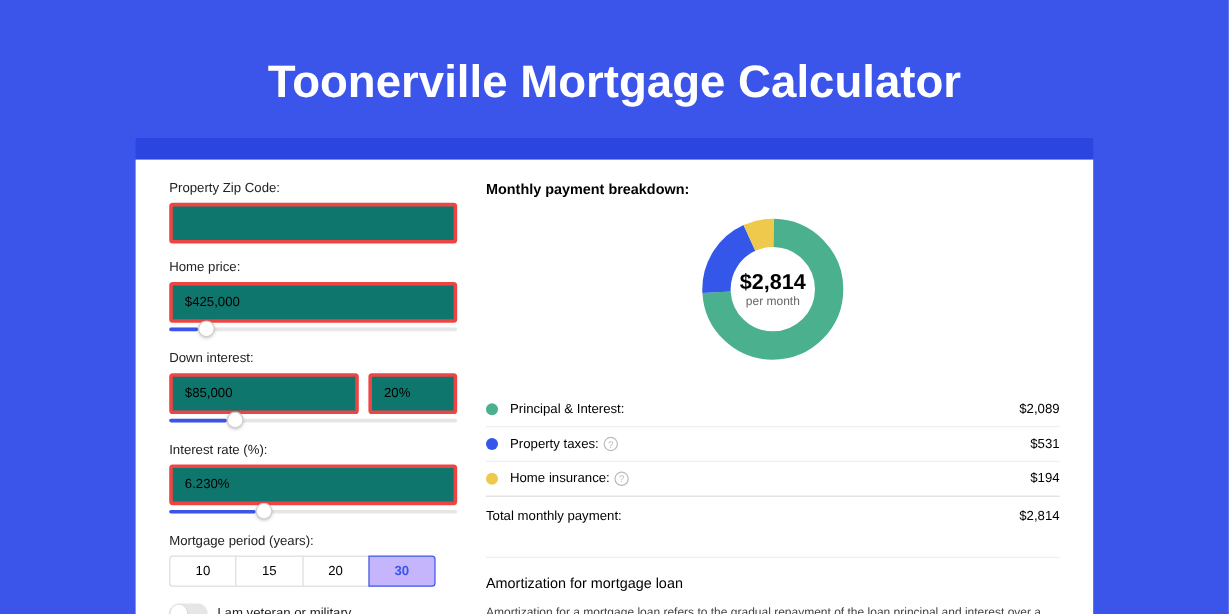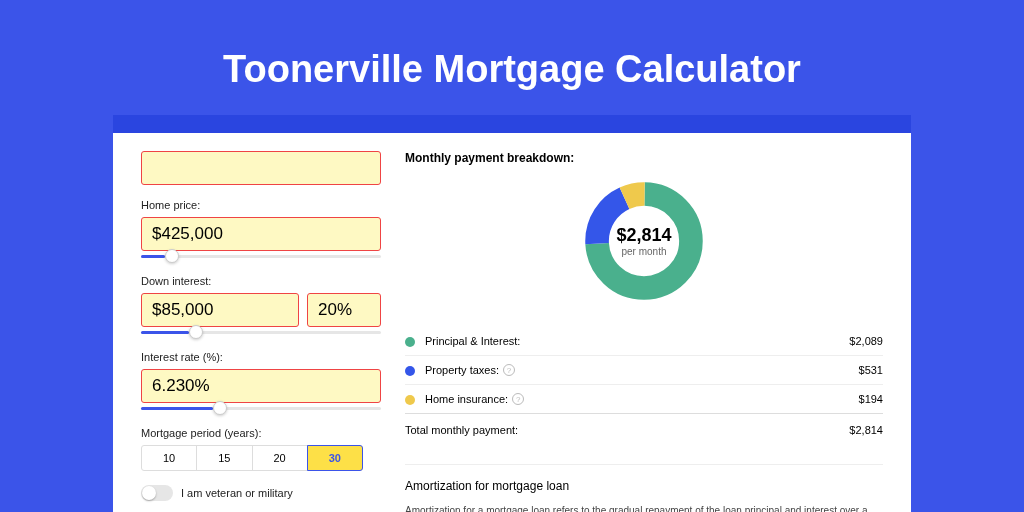--- a/index.html
+++ b/index.html
@@ -4,47 +4,47 @@
 <style>
 *{margin:0;padding:0;box-sizing:border-box;font-family:-apple-system,BlinkMacSystemFont,'Segoe UI',Arial,sans-serif}
 body{width:1024px;height:512px;overflow:hidden;background:#3b54e9}
 .page-title{text-align:center;color:#fff;font-size:38px;font-weight:700;padding:48px 0 24px}
 .card-outer{background:#2a45e0;margin:0 113px;padding:18px 0 0}
 .card{background:#fff;margin:0;padding:18px 28px 0;display:flex;gap:24px}
 .left{flex:0 0 240px}
 .right{flex:1}
 .label{font-size:11px;color:#222;margin:0 0 6px}
 .zip-label{margin-top:0}
-.input{width:100%;height:34px;border:1px solid #ef4444;border-radius:3px;padding:0 10px;font-size:17px;background:#fef9c3}
+.input{width:100%;height:34px;border:3px solid #ef4444;border-radius:3px;padding:0 10px;font-size:11px;background:#0f766e}
 .input-big{height:34px}
 .group{margin-bottom:14px}
 .slider-wrap{position:relative;height:8px;margin-top:2px}
 .slider-track{position:absolute;left:0;right:0;height:3px;background:#e6e6e6;top:2px;border-radius:2px}
 .slider-fill{position:absolute;left:0;height:3px;background:#3b54e9;top:2px;border-radius:2px}
 .slider-thumb{position:absolute;width:14px;height:14px;border-radius:50%;background:#fff;border:1px solid #ccc;top:-4px;box-shadow:0 1px 3px rgba(0,0,0,.2)}
 .dp-row{display:flex;gap:8px}
 .dp-row .input:first-child{flex:1}
 .dp-row .input:last-child{width:74px}
 .periods{display:flex;gap:0}
 .period{padding:6px 21px;font-size:11px;border:1px solid #ddd;background:#fff;cursor:pointer;margin-right:-1px}
 .period:first-child{border-radius:3px 0 0 3px}
 .period:last-child{border-radius:0 3px 3px 0}
-.period.active{background:#fde047;border-color:#3b54e9;color:#3b54e9;font-weight:600;z-index:1;position:relative}
+.period.active{background:#c4b5fd;border-color:#3b54e9;color:#3b54e9;font-weight:600;z-index:1;position:relative}
 .toggle-row{display:flex;align-items:center;gap:8px;margin-top:14px}
 .toggle{width:32px;height:16px;background:#e6e6e6;border-radius:10px;position:relative;cursor:pointer}
 .toggle::after{content:'';position:absolute;width:14px;height:14px;background:#fff;border-radius:50%;top:1px;left:1px;box-shadow:0 1px 2px rgba(0,0,0,.3)}
 .toggle-label{font-size:11px;color:#222}
 .right .sect-title{font-size:12px;font-weight:700;margin-bottom:14px}
 .donut-wrap{display:flex;justify-content:center;margin:10px 0 24px}
 .donut{position:relative;width:124px;height:124px}
 .donut svg{width:124px;height:124px}
 .donut-center{position:absolute;inset:0;display:flex;flex-direction:column;align-items:center;justify-content:center}
 .donut-amt{font-size:18px;font-weight:800}
 .donut-sub{font-size:10px;color:#666}
-.legend-row{display:flex;align-items:flex-end;padding:8px 0;border-bottom:1px solid #eee;font-size:11px}
+.legend-row{display:flex;align-items:center;padding:8px 0;border-bottom:1px solid #eee;font-size:11px}
 .legend-row:last-of-type{border-bottom:1px solid #ddd}
 .total-row{display:flex;align-items:center;padding:10px 0;font-size:11px;font-weight:400}
 .legend-row .sw{width:10px;height:10px;border-radius:50%;margin-right:10px}
 .sw-green{background:#4ab08d}
 .sw-blue{background:#3456e9}
 .sw-yellow{background:#efc94c}
 .legend-label{flex:0 0 auto}
 .help{display:inline-flex;width:12px;height:12px;border:1px solid #bbb;border-radius:50%;font-size:8px;align-items:center;justify-content:center;color:#bbb;margin-left:4px}
 .legend-val{margin-left:auto}
 .amort{border-top:none;margin-top:18px}
@@ -53,20 +53,21 @@
 </style>
 </head>
 <body>
 
 <h1 class="page-title">Toonerville Mortgage Calculator</h1>
 <div class="card-outer">
 <div class="card">
 
 <div class="left">
   <div class="group">
+    <div class="label zip-label">Property Zip Code:</div>
     <input class="input input-big" value="" style="">
   </div>
 
   <div class="group">
     <div class="label">Home price:</div>
     <input class="input" value="$425,000" style="">
     <div class="slider-wrap">
       <div class="slider-track"></div>
       <div class="slider-fill" style="width:10%"></div>
       <div class="slider-thumb" style="left:10%"></div>

